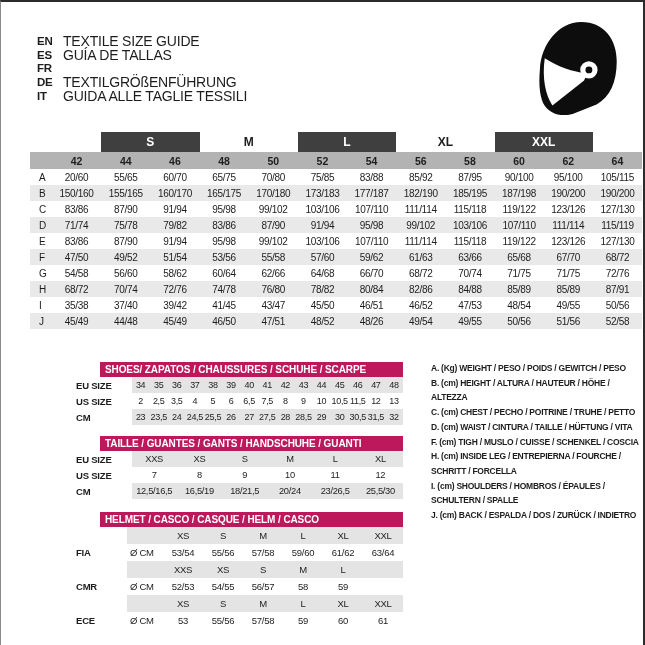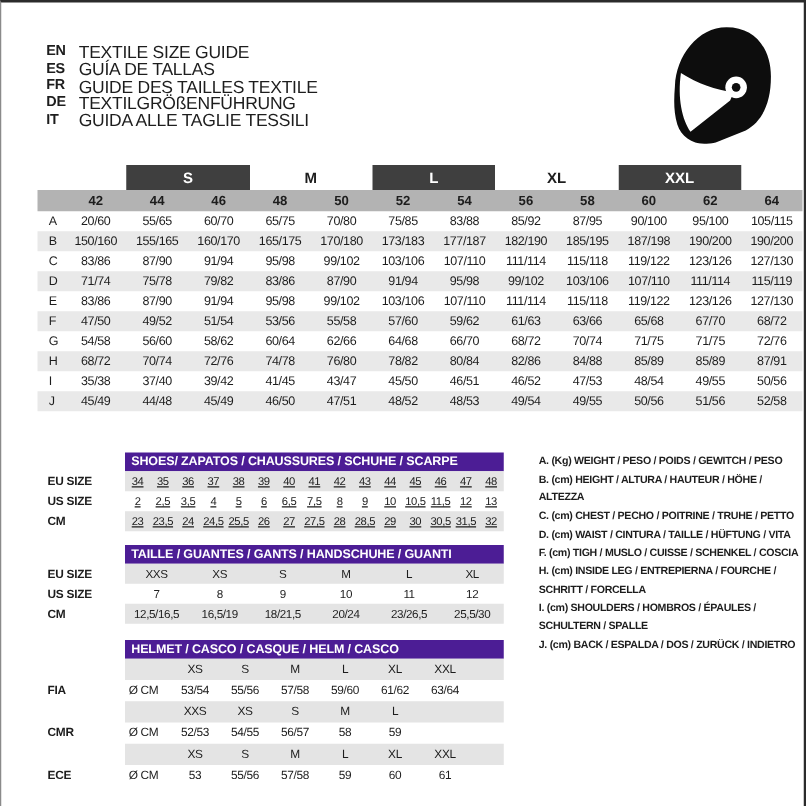--- a/index.html
+++ b/index.html
@@ -33,31 +33,31 @@
   .t-colnums { background:#b3b3b3; height:17px; font-weight:bold; font-size:10.5px; }
   .t-colnums span { text-align:center; }
   .t-row { height:16px; font-size:10px; letter-spacing:-0.3px; }
   .t-rows > div:nth-of-type(even) { background:#e9e9e9; }
   .t-row span { text-align:center; white-space:nowrap; }
   .t-row .t-label { text-align:left; padding-left:9px; font-size:10px; letter-spacing:0; }
 
   
   .sec-title {
     position:absolute; left:100px; width:303px; height:15px; line-height:15px;
-    background:#4c1d95; color:#fff; font-weight:bold; font-size:10px;
+    background:#be185d; color:#fff; font-weight:bold; font-size:10px;
     padding-left:5px; letter-spacing:-0.1px; white-space:nowrap;
   }
   .sec-rows { position:absolute; left:38px; width:365px; }
-  .sec-row { display:flex; align-items:center; }
+  .sec-row { display:flex; align-items:center;margin-left:38px; }
   .sec-row { height:16px; }
   .sec-label { width:62px; font-weight:bold; font-size:9.5px; letter-spacing:-0.2px; }
   .sec-cells { width:303px; height:100%; display:grid; align-items:center; font-size:9px; letter-spacing:-0.3px; }
   .sec-cells span { text-align:center; white-space:nowrap; }
   .sec-rows > div:nth-of-type(odd) .sec-cells { background:#e4e4e4; }
-  .shoes-cells { grid-template-columns:repeat(15, 1fr);text-decoration:underline; }
+  .shoes-cells { grid-template-columns:repeat(15, 1fr); }
   .gloves-cells { grid-template-columns:repeat(6, 1fr); font-size:9.3px; }
   .helmet-row { height:17px; }
   .helmet-cells { grid-template-columns:36px repeat(6, 40px) 1fr; font-size:9.5px; }
   .helmet-cells .h-unit { text-align:left; padding-left:3px; }
 
   
   .legend { position:absolute; left:431px; top:361px; width:212px; }
   .legend-item { font-size:8.5px; font-weight:bold; letter-spacing:-0.25px; line-height:14.7px; }
 </style>
 </head>
@@ -72,21 +72,20 @@
       <span class="lang-text">TEXTILE SIZE GUIDE</span>
     </div>
 
     <div class="lang-row">
       <span class="lang-code">ES</span>
       <span class="lang-text">GUÍA DE TALLAS</span>
     </div>
 
     <div class="lang-row">
       <span class="lang-code">FR</span>
-      <span class="lang-text">GUIDE DES TAILLES TEXTILE</span>
     </div>
 
     <div class="lang-row">
       <span class="lang-code">DE</span>
       <span class="lang-text">TEXTILGRÖßENFÜHRUNG</span>
     </div>
 
     <div class="lang-row">
       <span class="lang-code">IT</span>
       <span class="lang-text">GUIDA ALLE TAGLIE TESSILI</span>
@@ -277,21 +276,21 @@
       </div>
 
       <div class="t-grid t-row">
         <span class="t-label">J</span>
       <span class="t-val">45/49</span>
         <span class="t-val">44/48</span>
         <span class="t-val">45/49</span>
         <span class="t-val">46/50</span>
         <span class="t-val">47/51</span>
         <span class="t-val">48/52</span>
-        <span class="t-val">48/53</span>
+        <span class="t-val">48/26</span>
         <span class="t-val">49/54</span>
         <span class="t-val">49/55</span>
         <span class="t-val">50/56</span>
         <span class="t-val">51/56</span>
         <span class="t-val">52/58</span>
       </div>
     </div>
 </div>
 
 <div class="sec-title" style="top:362px">SHOES/ ZAPATOS / CHAUSSURES / SCHUHE / SCARPE</div>

